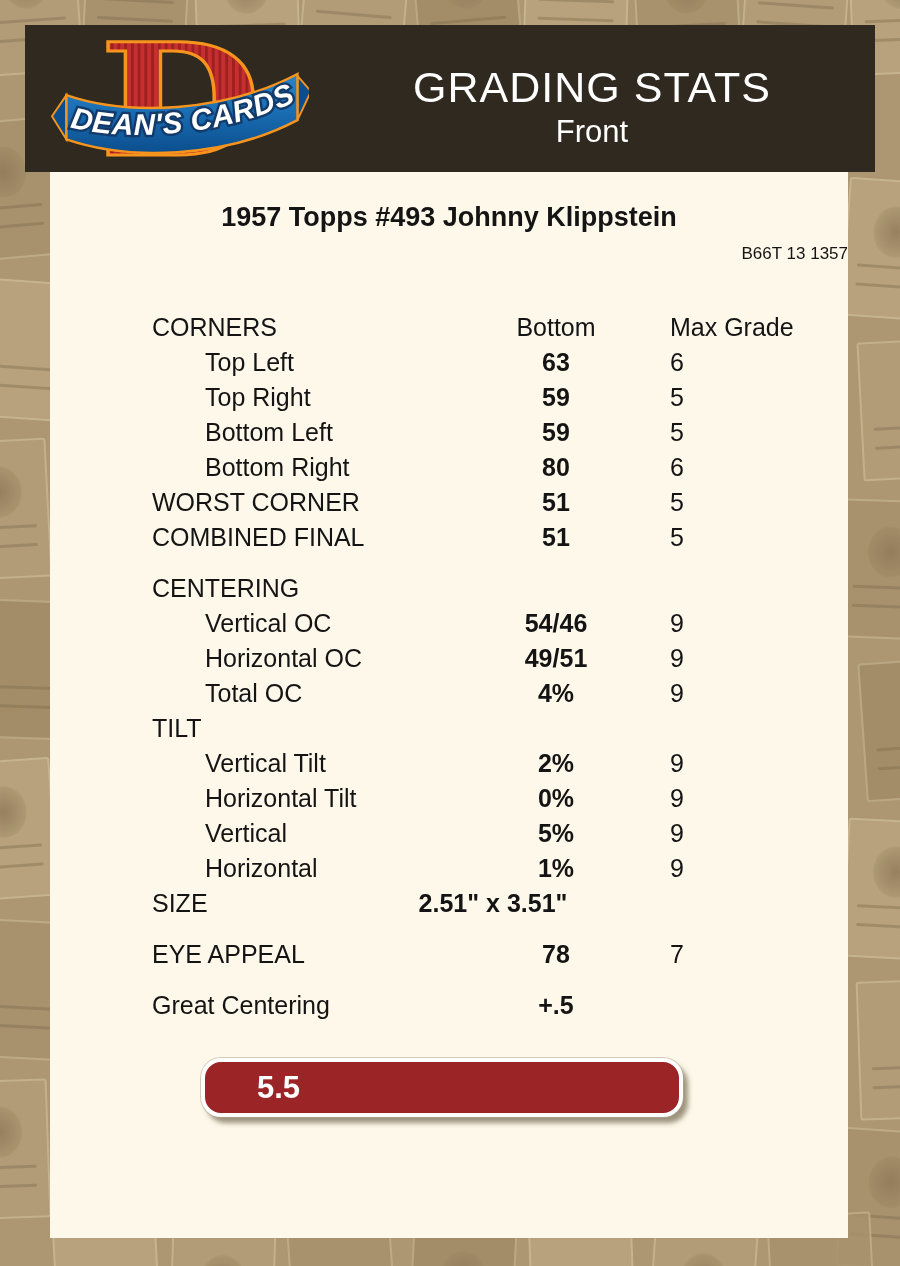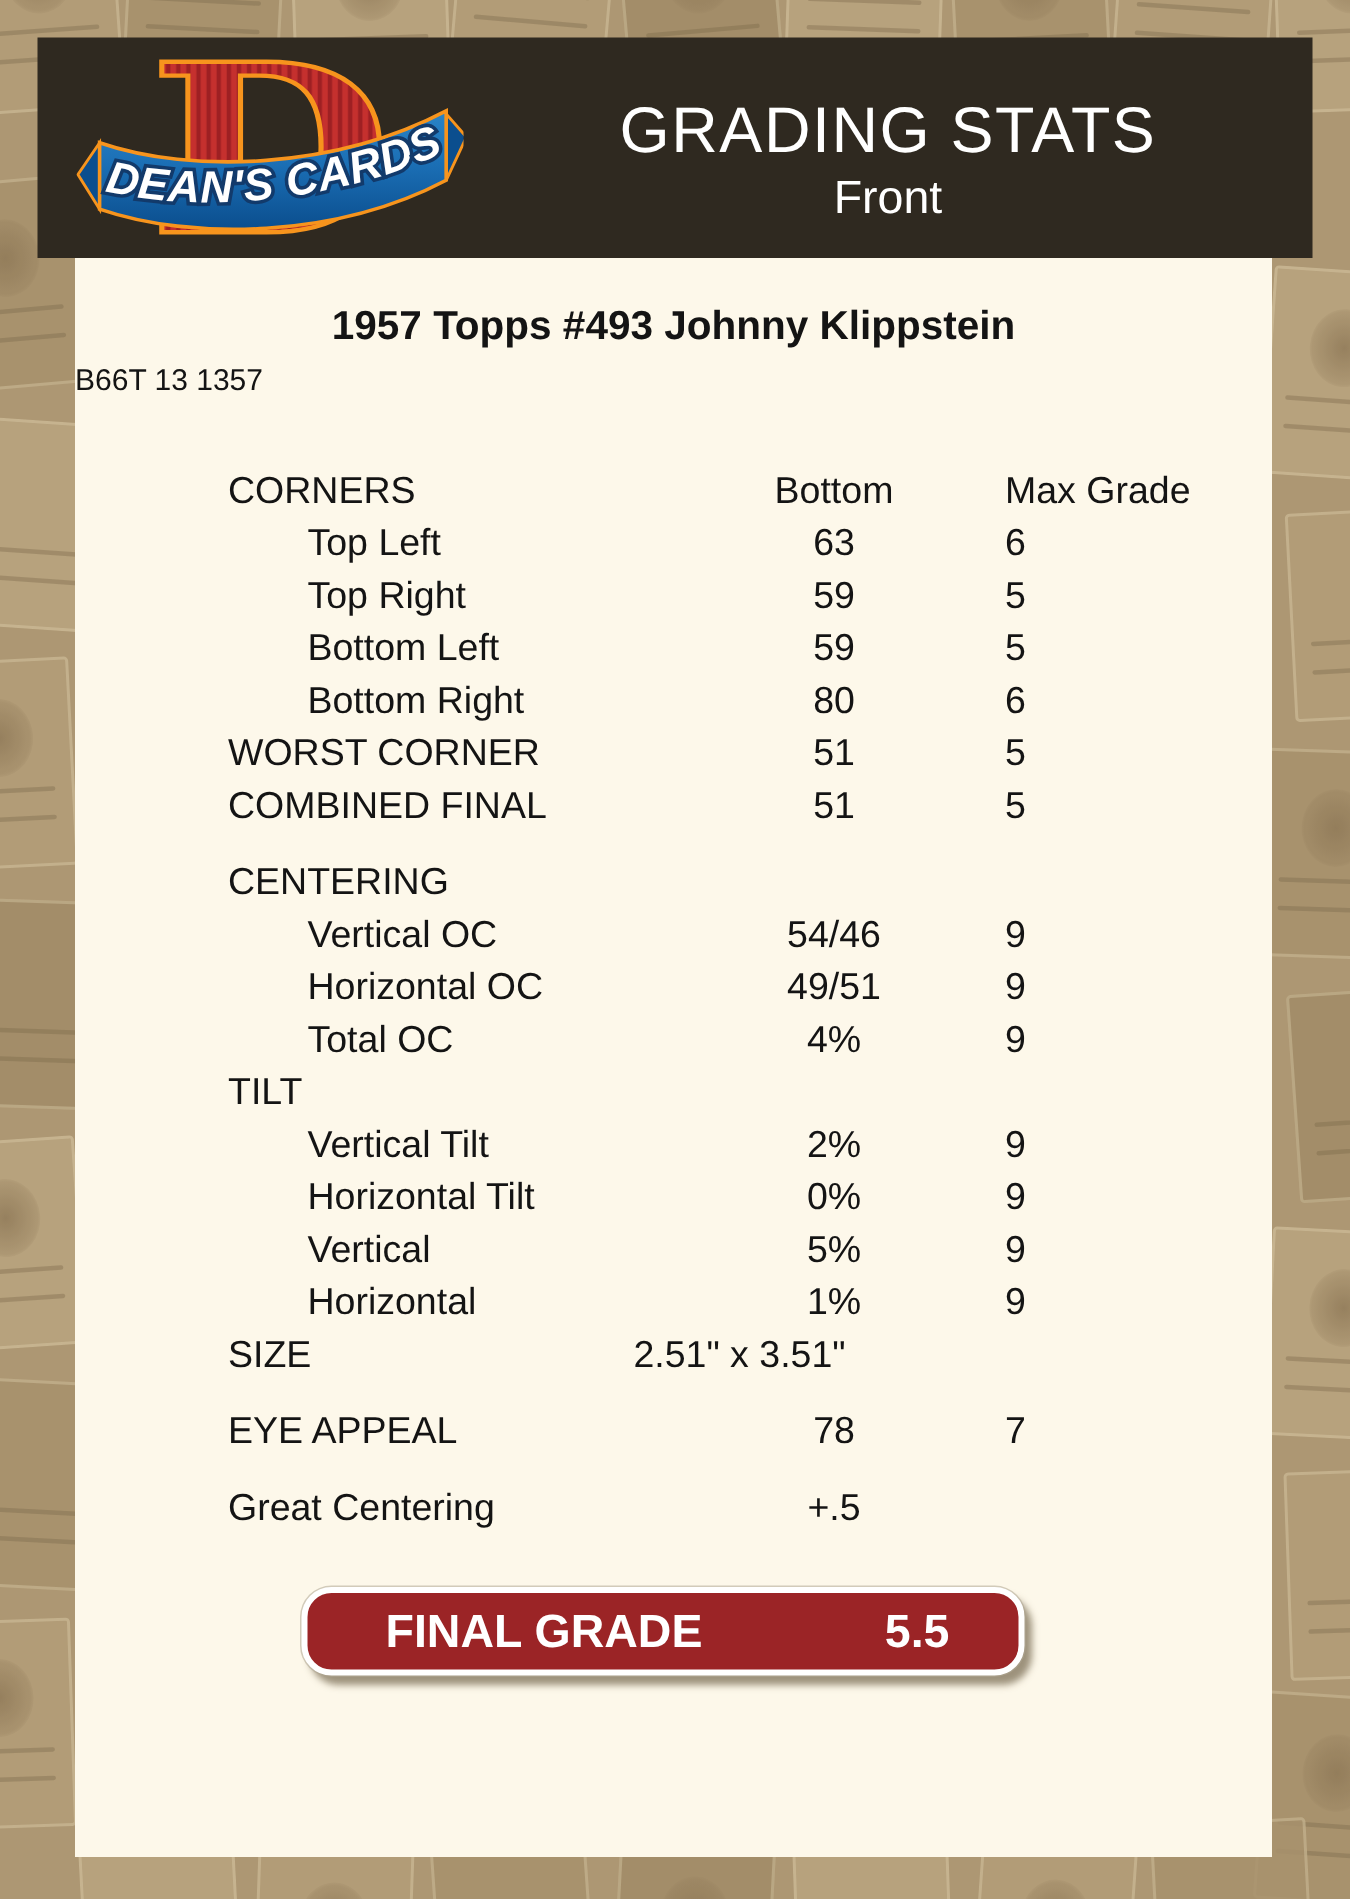--- a/index.html
+++ b/index.html
@@ -17,29 +17,29 @@
   .header{position:absolute;left:25px;top:25px;width:850px;height:147px;background:var(--header-bg,#2f2920);}
   .logo{position:absolute;left:26px;top:4px;width:258px;height:140px;}
   .header-text{position:absolute;left:284px;top:0;right:0;height:100%;display:flex;flex-direction:column;
                align-items:center;justify-content:center;padding-top:16px;box-sizing:border-box;color:#fff;}
   .h-title{font-size:43px;letter-spacing:1px;line-height:50px;}
   .h-sub{font-size:31px;line-height:40px;}
 
   
   .panel{position:absolute;left:50px;top:172px;width:798px;height:1066px;background:var(--panel-bg,#fdf8ea);color:#141414;}
   .card-title{margin-top:26px;text-align:center;font-size:27px;font-weight:bold;line-height:38px;}
-  .card-id{text-align:left;font-size:20px;line-height:36px;}
+  .card-id{text-align:right;font-size:17px;line-height:36px;}
 
   
   .gtable{margin:38px 0 0 102px;font-size:25px;}
   .row{display:flex;height:35px;align-items:center;}
   .row.gap{margin-top:16px;}
   .c-label{width:290px;box-sizing:border-box;white-space:nowrap;}
   .c-label.indent{padding-left:53px;}
-  .c-value{width:228px;text-align:center;white-space:nowrap;}
+  .c-value{width:228px;text-align:center;white-space:nowrap;font-weight:bold;}
   .c-max{width:110px;white-space:nowrap;}
   .bold{font-weight:normal;}
   .row.size .c-value{position:relative;left:-63px;}
 
   
   .final{margin:35px 0 0 151px;width:482px;height:59px;box-sizing:border-box;background:var(--badge-bg,#9b2426);
          border:4px solid #fff;border-radius:20px;display:flex;align-items:center;justify-content:space-between;
          padding:0 46px 0 52px;color:#fff;font-size:31px;font-weight:bold;
          box-shadow:0 0 0 1px rgba(175,165,145,.55), 5px 6px 5px rgba(140,128,105,.85);}
 </style>
@@ -298,18 +298,17 @@
           <div class="c-max">7</div>
         </div>
         <div class="row gap">
           <div class="c-label bold">Great Centering</div>
           <div class="c-value">+.5</div>
           <div class="c-max"></div>
         </div>
       </div>
 
     <div class="final">
-      <span>FINAL GRADE</span>
       <span>5.5</span>
     </div>
   </div>
 
 </div>
 
 </body></html>

